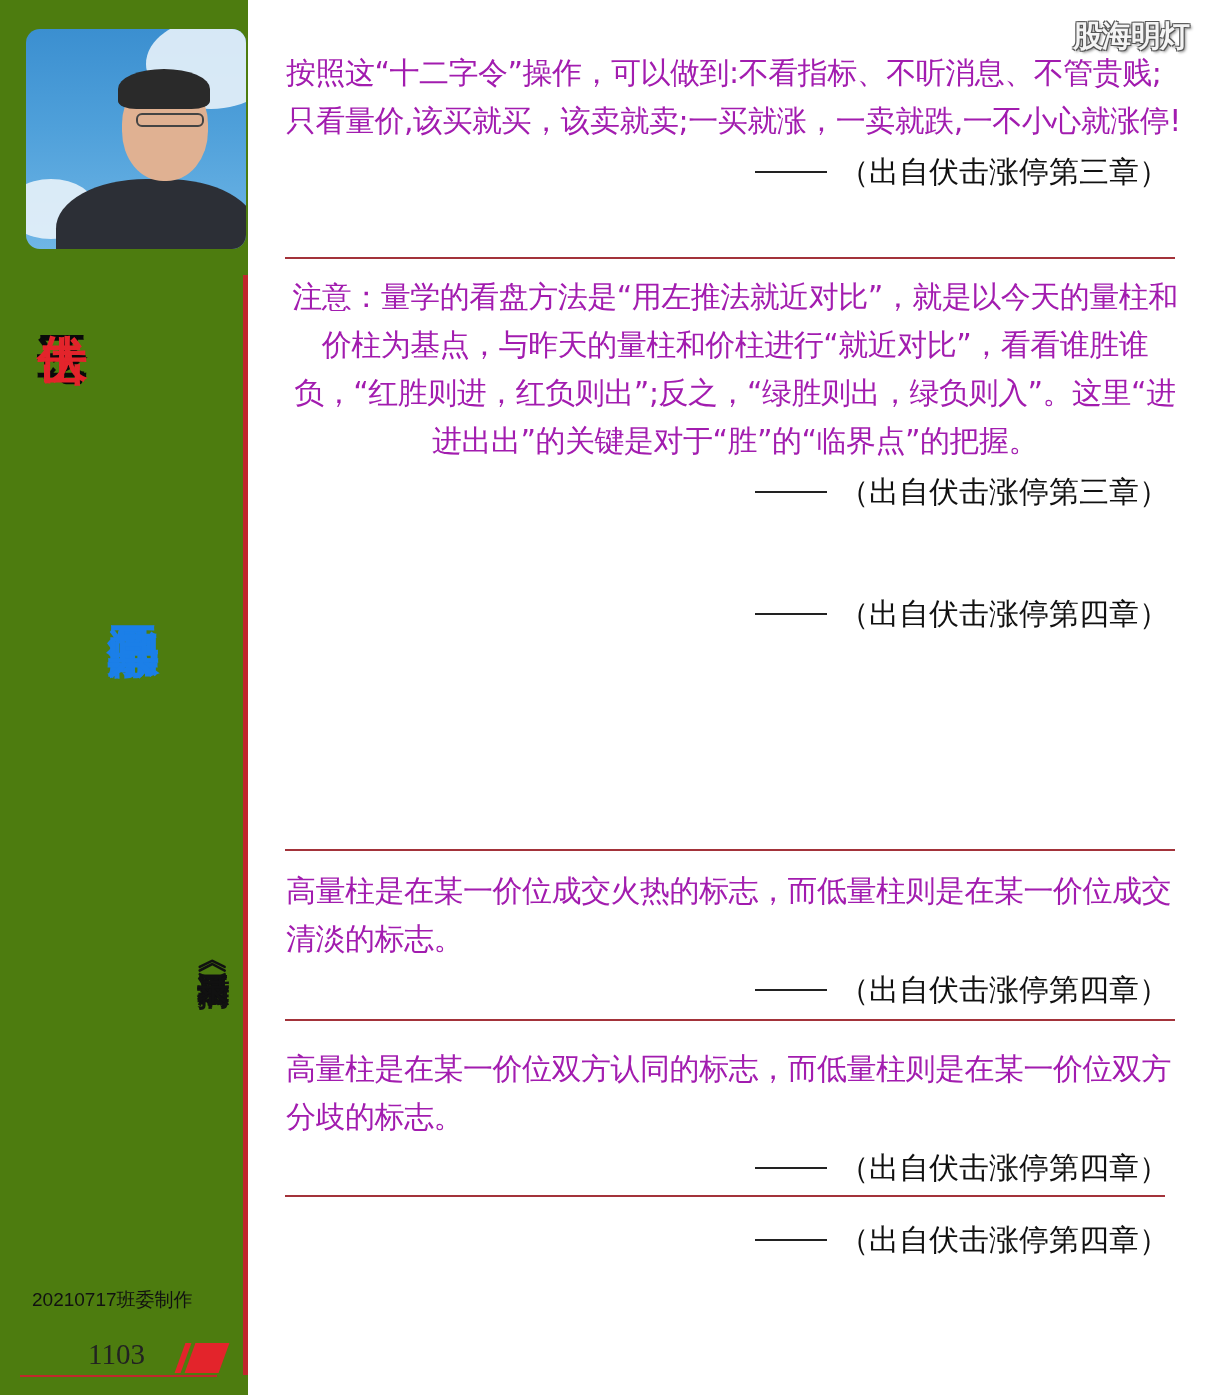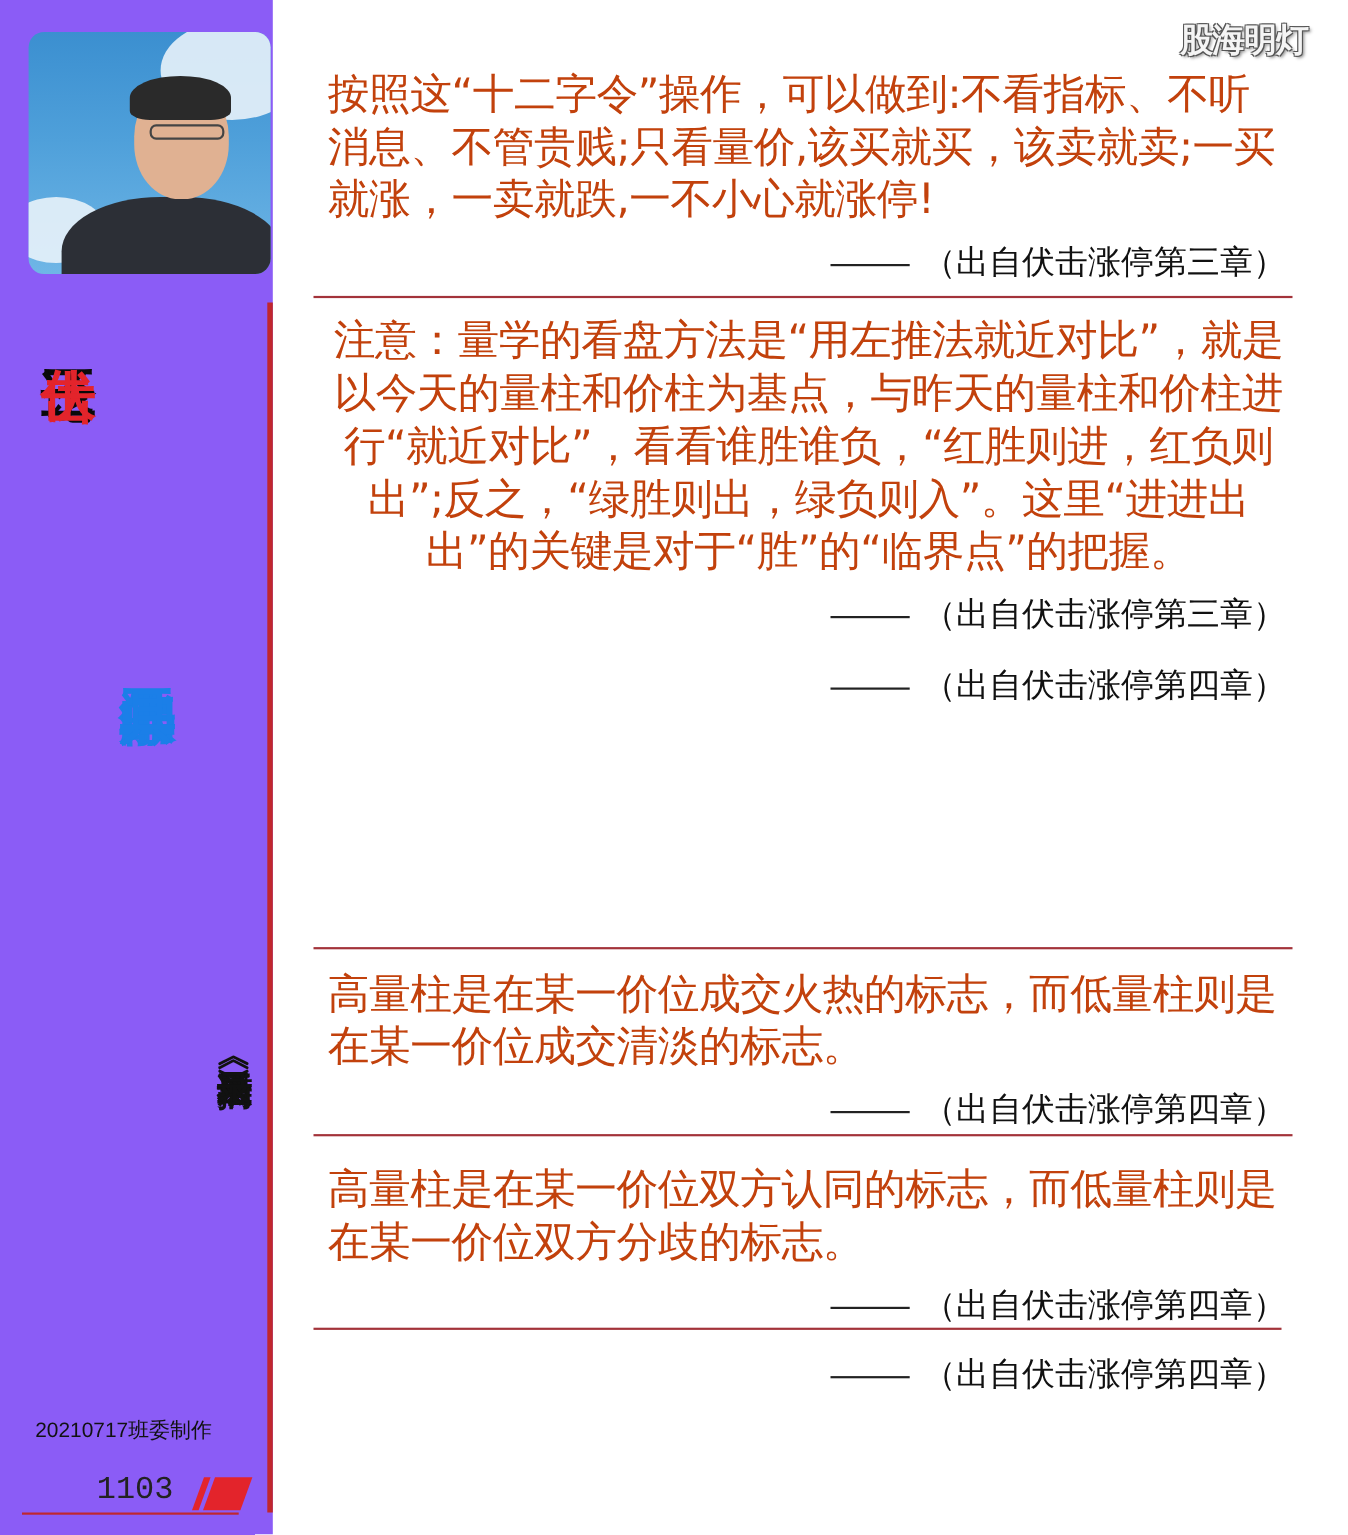--- a/index.html
+++ b/index.html
@@ -4,21 +4,21 @@
 <style>
   html, body { margin:0; padding:0; }
   body {
     width:1225px; height:1395px; position:relative; overflow:hidden;
     background:#ffffff;
     font-family:"DejaVu Sans","Liberation Sans",sans-serif;
     color:#111;
   }
   .sidebar {
     position:absolute; left:0; top:0; width:248px; height:1395px;
-    background:#8b5cf6;
+    background:#4d7c0f;
   }
   .photo {
     position:absolute; left:26px; top:29px; width:220px; height:220px;
     border-radius:14px; overflow:hidden;
     background:linear-gradient(180deg,#3b8fd0 0%,#4fa0da 45%,#6fb6e6 100%);
   }
   .cloud { position:absolute; background:#e8f2fa; border-radius:50%; opacity:.9; }
   .person-head {
     position:absolute; left:96px; top:48px; width:86px; height:104px;
     background:#e0b192; border-radius:45% 45% 48% 48%;
@@ -48,44 +48,44 @@
   .vt-main .black { color:#0a0a0a; }
   .vt-main .red { color:#e3242b; }
   .vt-sub { left:108px; top:585px; font-size:52px; color:#1b7fe8; }
   .vt-book { left:198px; top:950px; font-size:32px; color:#111; }
   .credit {
     position:absolute; left:32px; top:1287px; font-size:19px; color:#111;
     font-family:"Liberation Sans",sans-serif;
   }
   .page-no {
     position:absolute; left:88px; top:1338px; font-size:29px; color:#222;
-    font-family:Liberation Mono, monospace;
+    font-family:Liberation Serif, serif;
   }
   .page-underline {
     position:absolute; left:20px; top:1375px; width:197px; height:2px; background:#c0272d;
   }
   .page-stripe {
     position:absolute; top:1343px; height:30px; background:#e3242b;
     transform:skewX(-20deg);
   }
   .watermark {
     position:absolute; left:1073px; top:16px; font-size:30px; font-weight:bold;
     color:#f4f4f4; letter-spacing:-1px;
     text-shadow:1px 1px 0 #555,-1px -1px 0 #555,1px -1px 0 #555,-1px 1px 0 #555, 2px 2px 3px #888;
     font-family:"DejaVu Sans",sans-serif;
   }
   .quotes { position:absolute; left:285px; top:48px; width:900px; }
   .quote { position:relative; }
   .quote-text {
-    font-size:38px; line-height:48px; color:#c2410c; margin:13px;
+    font-size:30px; line-height:48px; color:#a21caf; margin:1px;
     font-family:"DejaVu Sans","Liberation Sans",sans-serif; letter-spacing:-0.5px;
   }
   .quote-source {
     display:flex; justify-content:flex-end; align-items:center; margin-top:4px;
-    font-size:30px; line-height:46px; color:#111; padding-right:16px;font-family:Liberation Mono, monospace;
+    font-size:30px; line-height:46px; color:#111; padding-right:16px;
   }
   .quote-source .dash {
     display:inline-block; width:72px; height:1.5px; background:#222; margin-right:12px;
   }
   .divider { height:2px; background:#a3333a; margin-left:0; width:890px; }
 </style>
 </head>
 <body>
 
 <div class="watermark">股海明灯</div>

